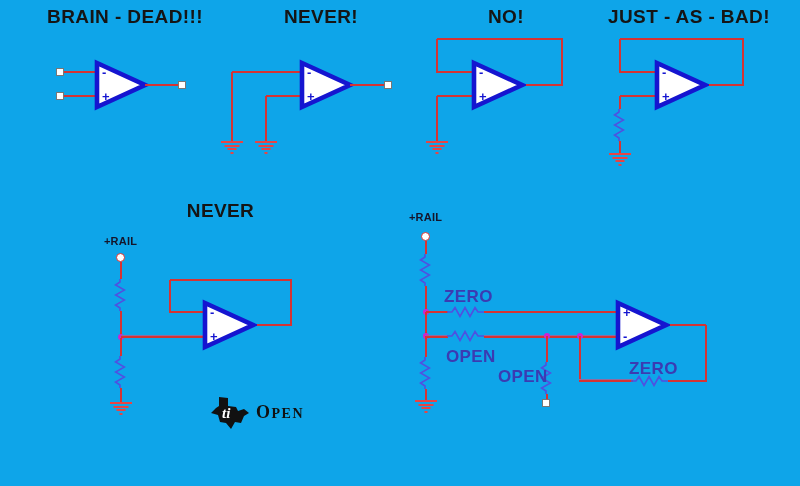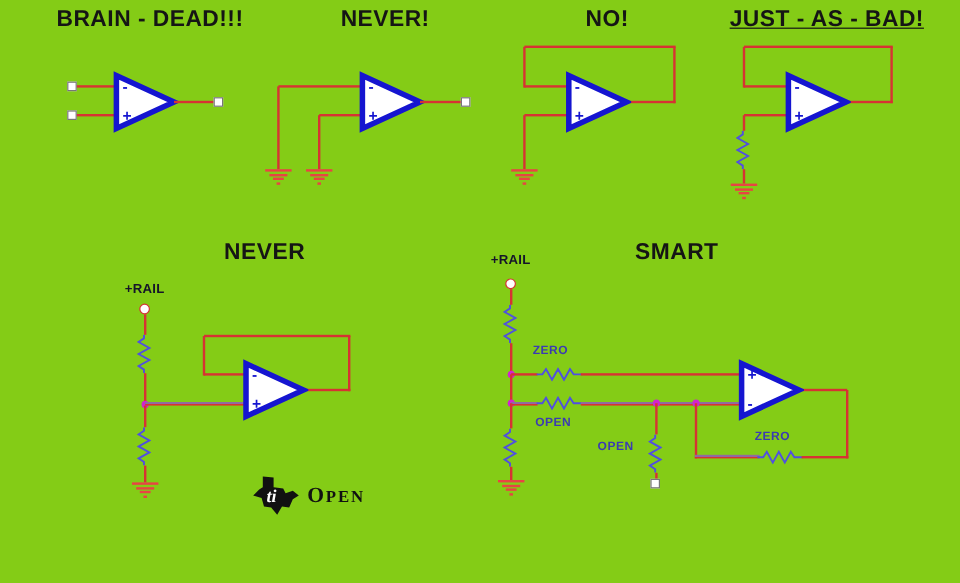--- a/index.html
+++ b/index.html
@@ -1,37 +1,37 @@
 <!DOCTYPE html>
 <html><head>
 <meta charset="utf-8">
 <style>
   html,body{margin:0;padding:0;background:#fff;}
-  #canvas{position:relative;width:800px;height:486px;background:#84cc16;overflow:hidden;
+  #canvas{position:relative;width:800px;height:486px;background:#0ea5e9;overflow:hidden;
           font-family:"Liberation Sans",sans-serif;}
   
   .w{position:absolute;background:#d63333;}
   .wh{height:2px;}
   .wv{width:2px;}
   .dualh{background:linear-gradient(to bottom,#8f6ba1 50%,#d63333 50%);height:3px;}
   
   .sq{position:absolute;width:8px;height:8px;background:#fff;border:1px solid #777;box-sizing:border-box;}
   .circ{position:absolute;width:9px;height:9px;background:#fff;border:1.5px solid #d63333;border-radius:50%;box-sizing:border-box;}
   .dot{position:absolute;width:6px;height:6px;background:#d024d0;border-radius:50%;}
   
   .gnd{position:absolute;width:22px;height:14px;}
   .gnd i{position:absolute;left:50%;transform:translateX(-50%);height:2px;background:#e84444;}
   .gnd .g1{top:0;width:22px;}
   .gnd .g2{top:3.5px;width:15px;}
   .gnd .g3{top:7px;width:9px;}
   .gnd .g4{top:10.5px;width:3px;}
   
   .title{position:absolute;font-weight:bold;font-size:19px;letter-spacing:.4px;color:#151515;text-align:center;white-space:nowrap;}
   .rail{position:absolute;font-weight:bold;font-size:11px;letter-spacing:.2px;color:#15152a;white-space:nowrap;}
-  .rlabel{position:absolute;font-weight:bold;font-size:10px;letter-spacing:.4px;color:#3b3bb2;white-space:nowrap;}
+  .rlabel{position:absolute;font-weight:bold;font-size:17px;letter-spacing:.4px;color:#3b3bb2;white-space:nowrap;}
   .res,.op{position:absolute;}
   .op text{font-family:"Liberation Sans",sans-serif;font-weight:bold;font-size:13px;fill:#1515d0;}
   
   #caption{position:absolute;left:10px;top:450px;display:flex;gap:26px;
            font-weight:bold;font-size:22px;color:#141414;white-space:nowrap;}
   
   #tilogo{position:absolute;left:210px;top:395px;width:170px;height:46px;}
   #tilogo svg{position:absolute;left:0;top:1px;}
   .ti-line{position:absolute;font-family:"Liberation Serif",serif;font-weight:bold;color:#111;white-space:nowrap;}
   .ti-line::first-letter{font-size:18px;}
@@ -94,21 +94,21 @@
       <i class="g4"></i>
     </div>
   <div class="w wv" style="left:561px;top:39px;height:47px;"></div>
   <div class="w wh" style="left:523px;top:84px;width:40px;"></div>
   <svg class="op" style="left:468px;top:59px;" width="58" height="52" viewBox="0 0 58 52">
     <polygon points="6,4 6,48 54,26" fill="#fff" stroke="#1515d0" stroke-width="4.6"></polygon>
     <text x="11" y="18">-</text>
     <text x="11" y="42">+</text>
   </svg>
 
-  <div class="title" style="left:588px;top:6px;width:202px;text-decoration:underline;">JUST - AS - BAD!</div>
+  <div class="title" style="left:588px;top:6px;width:202px;">JUST - AS - BAD!</div>
   <div class="w wh" style="left:620px;top:38px;width:124px;"></div>
   <div class="w wv" style="left:619px;top:39px;height:34px;"></div>
   <div class="w wh" style="left:620px;top:71px;width:40px;"></div>
   <div class="w wh" style="left:620px;top:95px;width:40px;"></div>
   <div class="w wv" style="left:619px;top:96px;height:13px;"></div>
   <svg class="res" style="left:613px;top:109px;" width="12" height="32">
     <polyline points="6,0 6,3 1.5,6 10.5,11 1.5,16 10.5,21 1.5,26 6,29 6,32" fill="none" stroke="#5050e0" stroke-width="1.6"></polyline>
   </svg>
   <div class="w wv" style="left:619px;top:141px;height:12px;"></div>
   <div class="gnd" style="left:609px;top:153px;">
@@ -150,21 +150,20 @@
   <div class="w wv" style="left:169px;top:280px;height:33px;"></div>
   <div class="w wh" style="left:170px;top:311px;width:38px;"></div>
   <div class="w wv" style="left:290px;top:280px;height:46px;"></div>
   <div class="w wh" style="left:252px;top:324px;width:40px;"></div>
   <svg class="op" style="left:199px;top:299px;" width="58" height="52" viewBox="0 0 58 52">
     <polygon points="6,4 6,48 54,26" fill="#fff" stroke="#1515d0" stroke-width="4.6"></polygon>
     <text x="11" y="18">-</text>
     <text x="11" y="42">+</text>
   </svg>
 
-  <div class="title" style="left:514px;top:200px;width:100px;">SMART</div>
   <div class="rail" style="left:409px;top:211px;">+RAIL</div>
   <div class="circ" style="left:421px;top:232px;"></div>
   <div class="w wv" style="left:425px;top:241px;height:13px;"></div>
   <svg class="res" style="left:419px;top:254px;" width="12" height="32">
     <polyline points="6,0 6,3 1.5,6 10.5,11 1.5,16 10.5,21 1.5,26 6,29 6,32" fill="none" stroke="#5050e0" stroke-width="1.6"></polyline>
   </svg>
   <div class="w wv" style="left:425px;top:286px;height:26px;"></div>
   <div class="dot" style="left:423px;top:309px;"></div>
   <div class="rlabel" style="left:444px;top:287px;">ZERO</div>
   <div class="w wh" style="left:426px;top:311px;width:22px;"></div>

